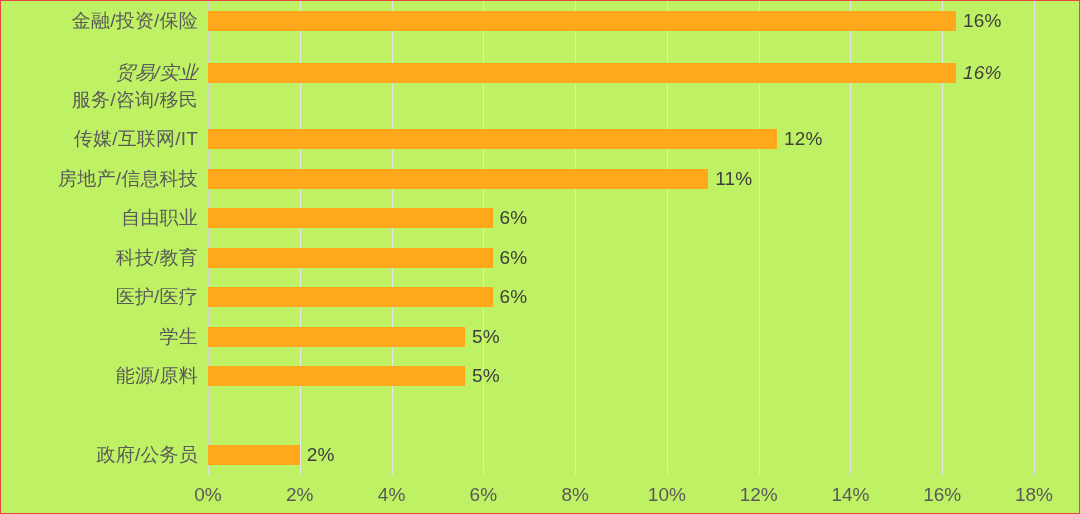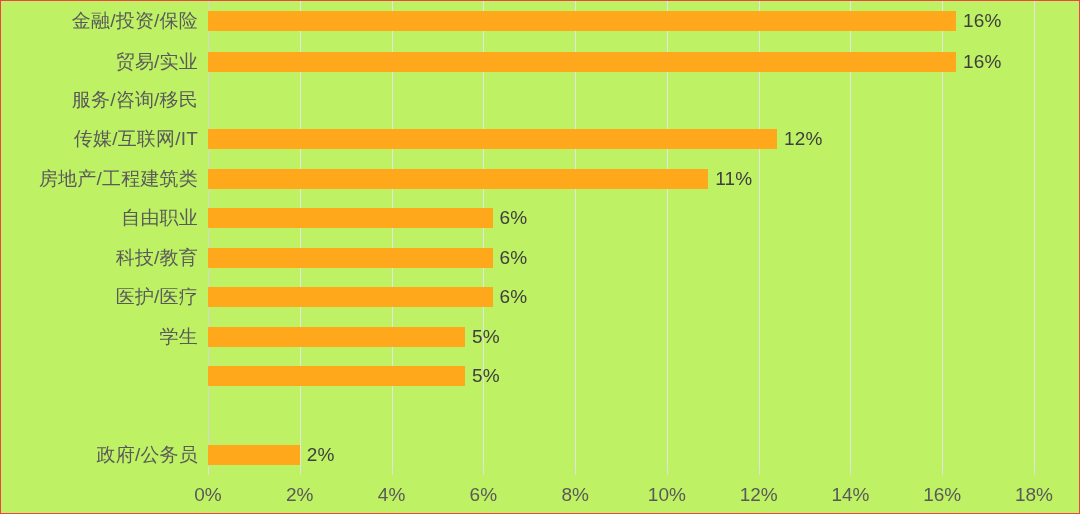--- a/index.html
+++ b/index.html
@@ -140,39 +140,39 @@
   </div>
 
   <div class="rows">
       <div class="row" style="top: 0px;">
         <div class="cat-label">金融/投资/保险</div>
         <div class="bar-wrap">
           <div class="bar" style="width: 747.989px; background: rgb(255, 168, 28);"></div>
           <div class="bar-label">16%</div>
         </div>
       </div>
-      <div class="row" style="top: 41px;">
+      <div class="row" style="top: 52px; font-style: italic;">
         <div class="cat-label">贸易/实业</div>
         <div class="bar-wrap">
           <div class="bar" style="width: 747.989px; background: rgb(255, 168, 28);"></div>
           <div class="bar-label">16%</div>
         </div>
       </div>
       <div class="row" style="top: 79px;">
         <div class="cat-label">服务/咨询/移民</div>
       </div>
       <div class="row" style="top: 118.5px;">
         <div class="cat-label">传媒/互联网/IT</div>
         <div class="bar-wrap">
           <div class="bar" style="width: 569.022px; background: rgb(255, 168, 28);"></div>
           <div class="bar-label">12%</div>
         </div>
       </div>
       <div class="row" style="top: 158px;">
-        <div class="cat-label">房地产/工程建筑类</div>
+        <div class="cat-label">房地产/信息科技</div>
         <div class="bar-wrap">
           <div class="bar" style="width: 500.189px; background: rgb(255, 168, 28);"></div>
           <div class="bar-label">11%</div>
         </div>
       </div>
       <div class="row" style="top: 197.5px;">
         <div class="cat-label">自由职业</div>
         <div class="bar-wrap">
           <div class="bar" style="width: 284.511px; background: rgb(255, 168, 28);"></div>
           <div class="bar-label">6%</div>
@@ -193,20 +193,21 @@
         </div>
       </div>
       <div class="row" style="top: 316px; padding-left: 16px;">
         <div class="cat-label">学生</div>
         <div class="bar-wrap">
           <div class="bar" style="width: 256.978px; background: rgb(255, 168, 28);"></div>
           <div class="bar-label">5%</div>
         </div>
       </div>
       <div class="row" style="top: 355.5px;">
+        <div class="cat-label">能源/原料</div>
         <div class="bar-wrap">
           <div class="bar" style="width: 256.978px; background: rgb(255, 168, 28);"></div>
           <div class="bar-label">5%</div>
         </div>
       </div>
       <div class="row" style="top: 434.5px;">
         <div class="cat-label">政府/公务员</div>
         <div class="bar-wrap">
           <div class="bar" style="width: 91.7778px; background: rgb(255, 168, 28);"></div>
           <div class="bar-label">2%</div>

